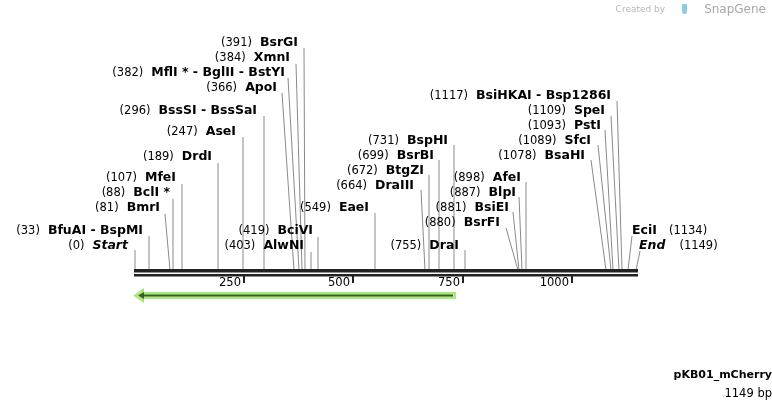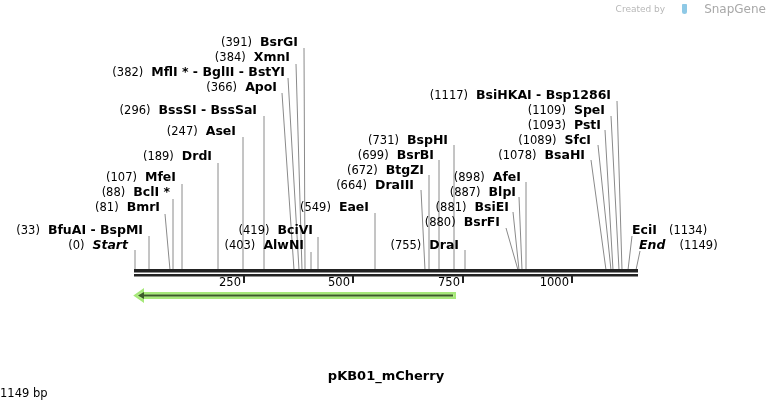--- a/index.html
+++ b/index.html
@@ -6,22 +6,22 @@
   body { width:772px; height:408px; background:#ffffff; position:relative; overflow:hidden;
          font-family:"DejaVu Sans", "Liberation Sans", sans-serif; color:#000; }
   .credit { position:absolute; top:2px; right:6px; font-size:9px; color:#b8b8b8; display:flex; align-items:center; gap:16px; }
   .credit .sg { font-size:12px; color:#a8a8a8; }
   .credit .logo { display:inline-block; width:5px; height:10px; background:#8ec9e6; border-radius:1px 1px 3px 3px; margin:0 1px; }
   svg { position:absolute; left:0; top:0; }
   .pos { font-size:11.5px; fill:#000; }
   .nm { font-size:12.5px; font-weight:bold; fill:#000; }
   .nm.it { font-style:italic; }
   .tick { font-size:11.5px; fill:#000; }
-  .title { position:absolute; left:0; width:772px; top:368px; text-align:center; font-size:13px; font-weight:bold; }
-  .sub { position:absolute; left:0; width:772px; top:386px; text-align:left; font-size:11.5px; }
+  .title { position:absolute; left:0; width:772px; top:368px; text-align:right; font-size:11px; font-weight:bold; }
+  .sub { position:absolute; left:0; width:772px; top:386px; text-align:right; font-size:11.5px; }
 </style>
 </head>
 <body>
 
 <div class="credit">
   <span>Created by</span>
   <span class="logo"></span>
   <span class="sg">SnapGene</span>
 </div>
 

